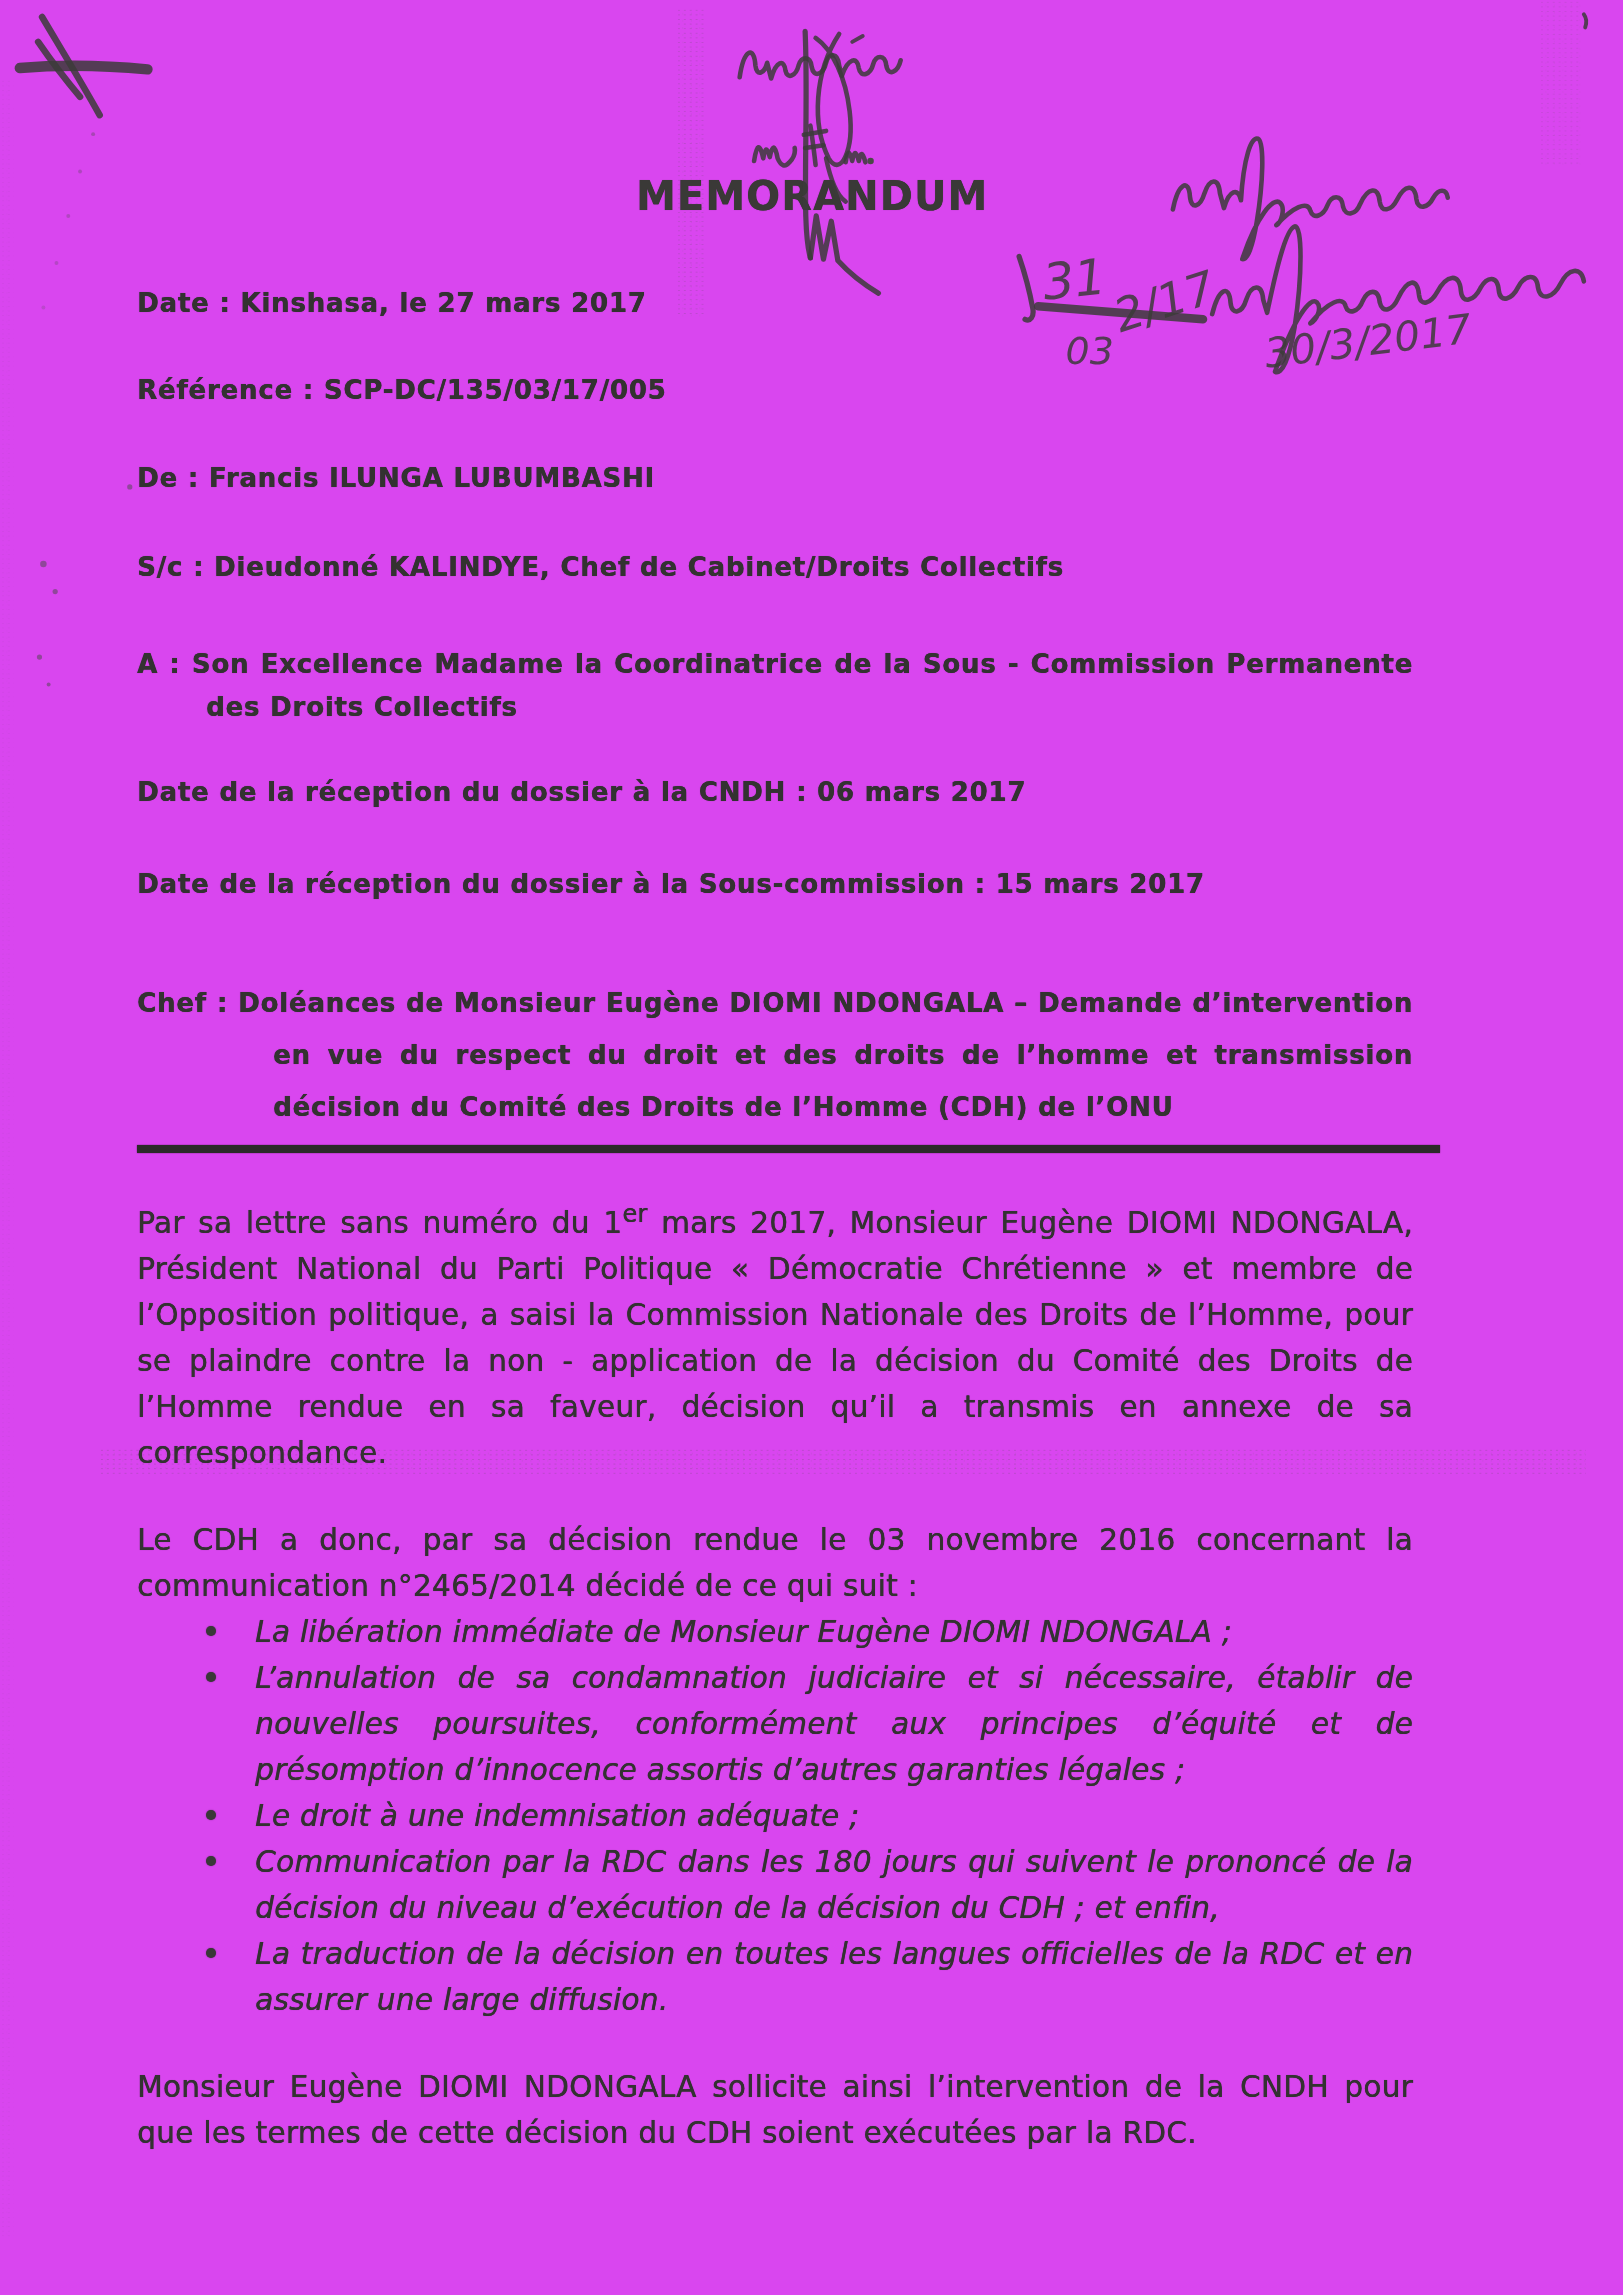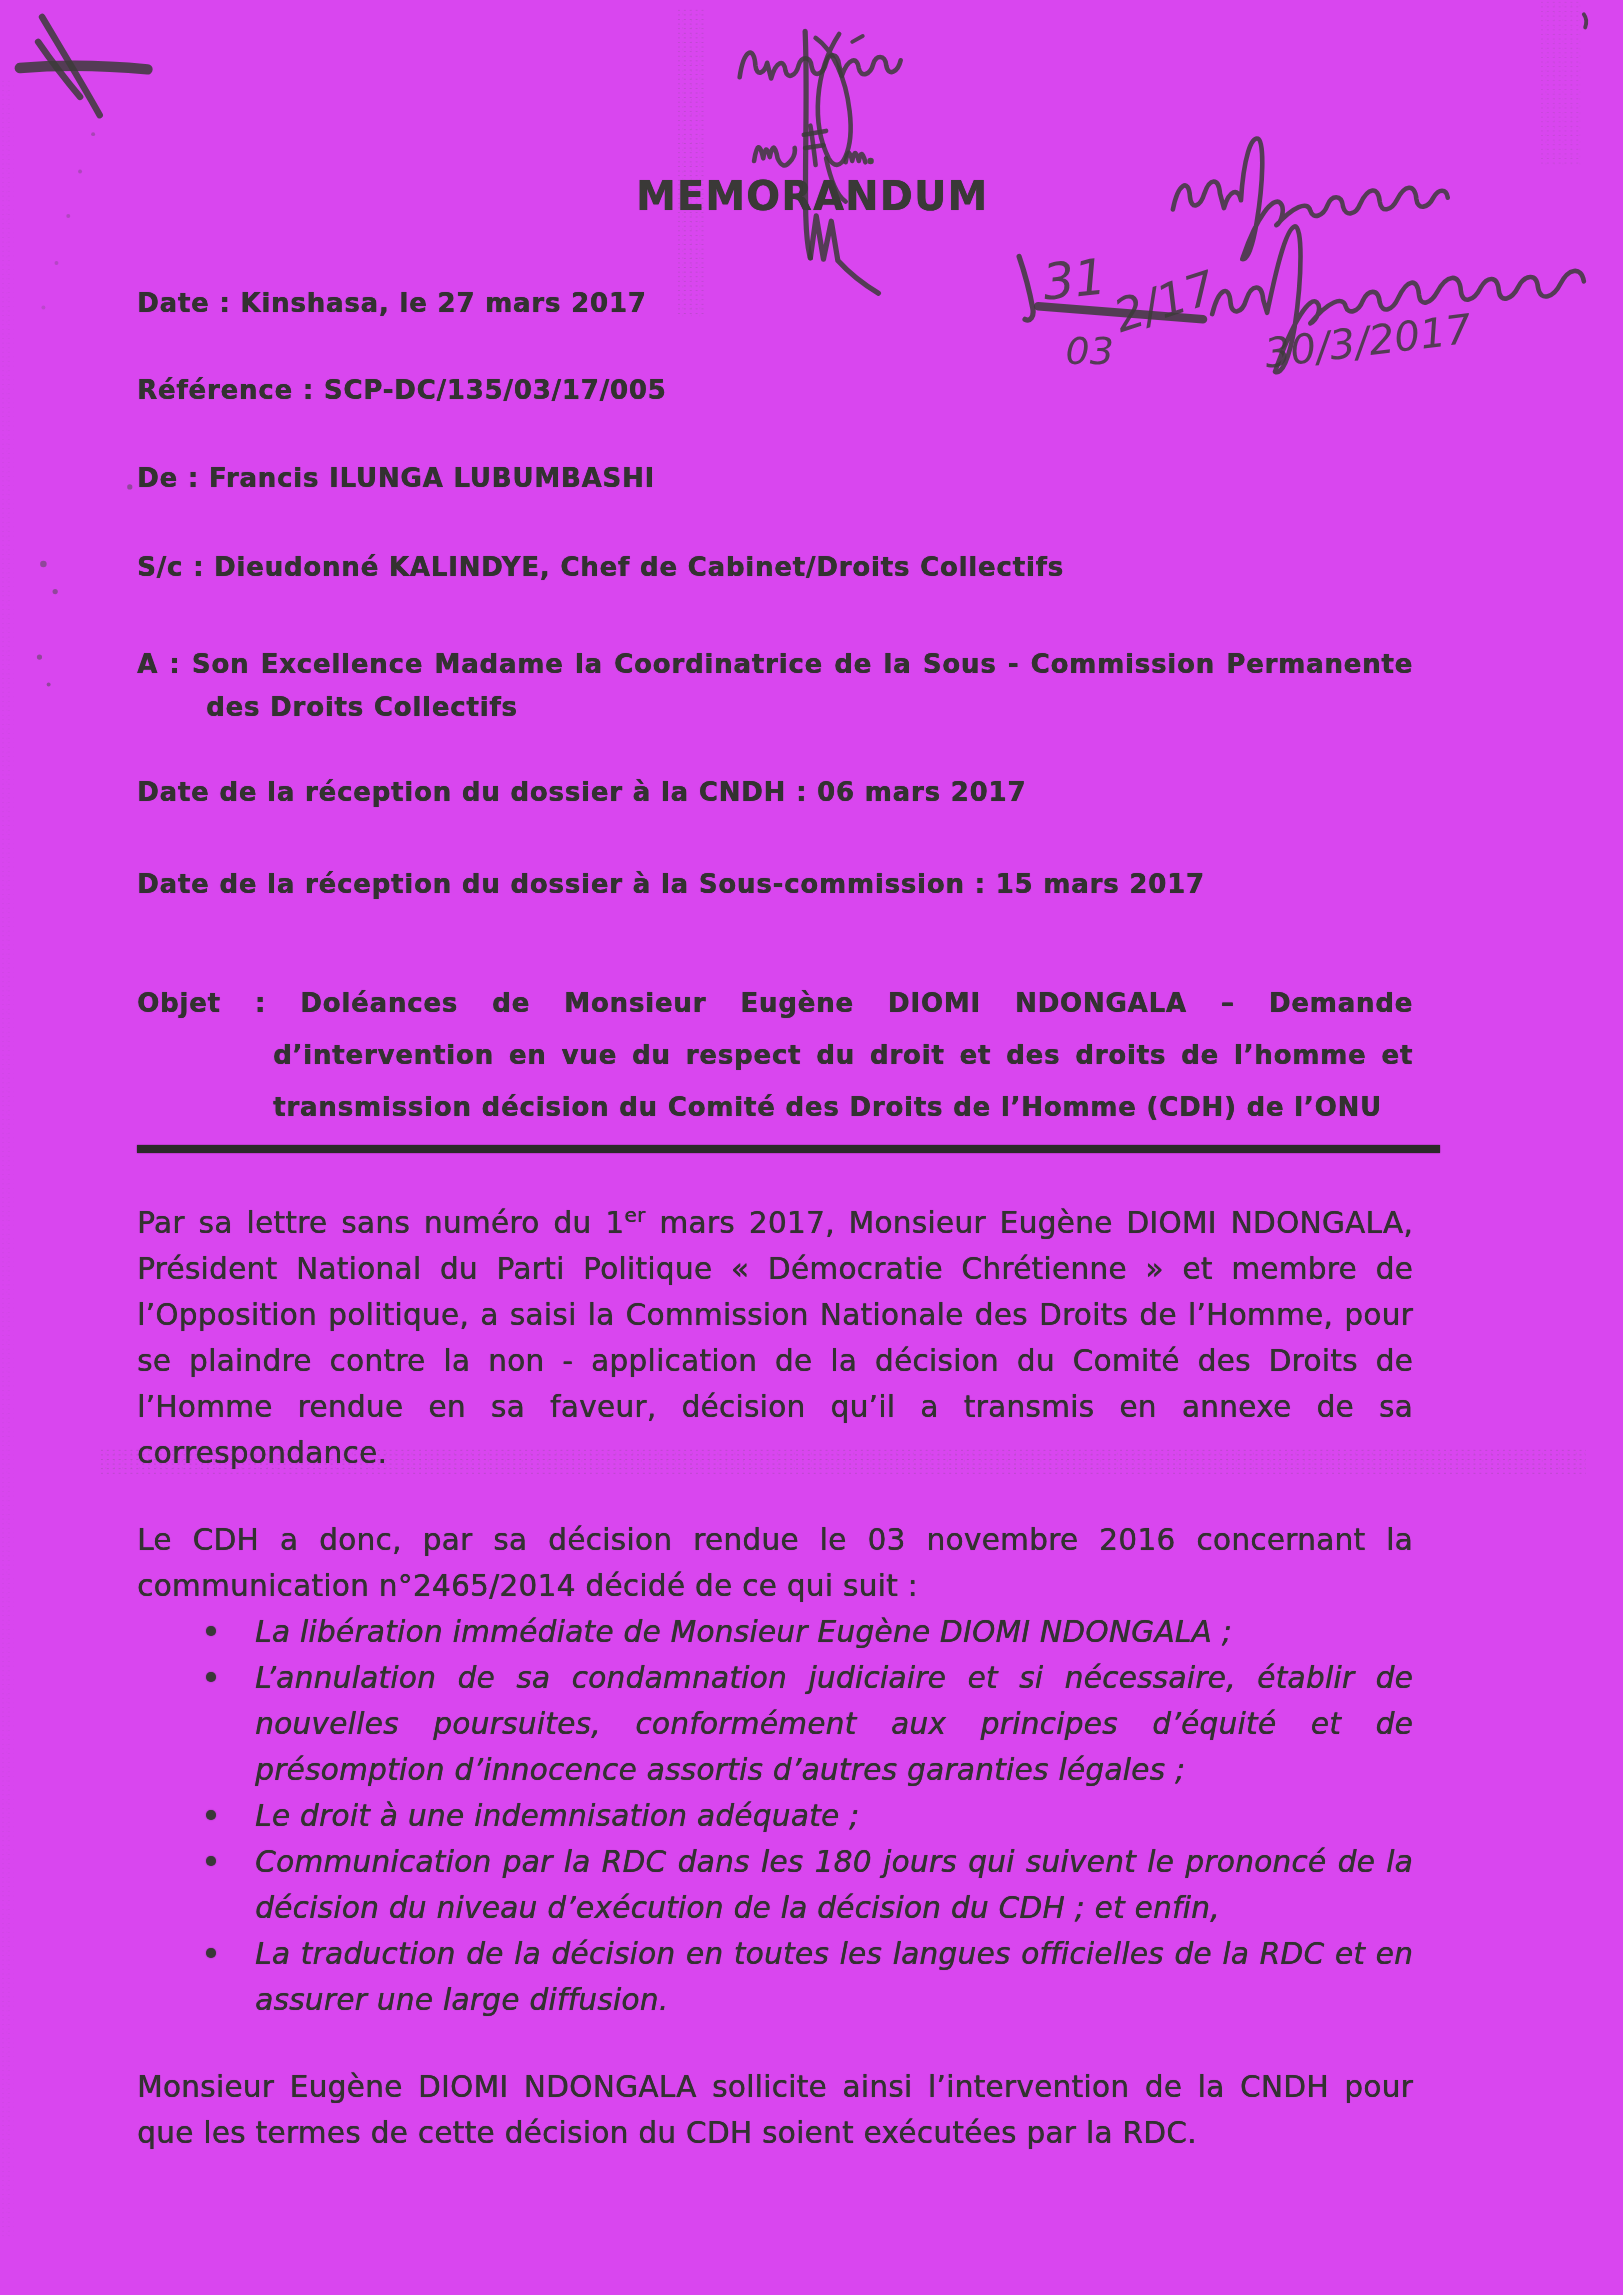--- a/index.html
+++ b/index.html
@@ -27,21 +27,21 @@
   .r6{margin-bottom:59px;} .r7{margin-bottom:76px;}
   .hang-objet{ padding-left:136px;text-indent:-136px;line-height:52px;text-align:justify; }
   .rule{
     height:7.9px;background:#2b2a28;border:none;margin:11.8px 0 0 0;width:1303px;
     box-shadow:0 0 1.3px rgba(0,0,0,.5);
   }
   .para{ font-size:29.5px;line-height:46px;text-align:justify;letter-spacing:0.3px; }
   .p1{ margin-top:47px; }
   .p2{ margin-top:41px; }
   .closing{ margin-top:41px; }
-  sup.er{ font-size:20px;vertical-align:super;line-height:0; }
+  sup.er{ font-size:24px;vertical-align:super;line-height:0; }
   ul.decisions{ list-style:none;margin:0;padding:0;font-style:italic; }
   ul.decisions li{ position:relative;padding-left:118px;text-align:justify; }
   ul.decisions li::before{
     content:"";position:absolute;left:69px;top:17.7px;
     width:9.8px;height:9.8px;border-radius:50%;background:#3a3938;
     box-shadow:0 0 1.3px rgba(0,0,0,.5);
   }
   
   .noise{
     position:absolute;pointer-events:none;
@@ -82,21 +82,21 @@
     <div class="hrow print r3"><span>De</span><span> : </span><span>Francis ILUNGA LUBUMBASHI</span></div>
 
     <div class="hrow print r4"><span>S/c</span><span> : </span><span>Dieudonné KALINDYE, Chef de Cabinet/Droits Collectifs</span></div>
 
     <div class="hrow print hang-a"><span>A</span><span> : </span><span>Son Excellence Madame la Coordinatrice de la Sous - Commission Permanente des Droits Collectifs</span></div>
 
     <div class="hrow print r6"><span>Date de la réception du dossier à la CNDH</span><span> : </span><span>06 mars 2017</span></div>
 
     <div class="hrow print r7"><span>Date de la réception du dossier à la Sous-commission</span><span> : </span><span>15 mars 2017</span></div>
 
-    <div class="hrow print hang-objet"><span>Objet</span><span> : </span><span>Doléances de Monsieur Eugène DIOMI NDONGALA – Demande d’intervention en vue du respect du droit et des droits de l’homme et transmission décision du Comité des Droits de l’Homme (CDH) de l’ONU</span></div>
+    <div class="hrow print hang-objet"><span>Chef</span><span> : </span><span>Doléances de Monsieur Eugène DIOMI NDONGALA – Demande d’intervention en vue du respect du droit et des droits de l’homme et transmission décision du Comité des Droits de l’Homme (CDH) de l’ONU</span></div>
 
     <hr class="rule">
 
     <div class="para print p1"><span>Par sa lettre sans numéro du 1</span><sup class="er">er</sup><span> mars 2017, Monsieur Eugène DIOMI NDONGALA, Président National du Parti Politique « Démocratie Chrétienne » et membre de l’Opposition politique, a saisi la Commission Nationale des Droits de l’Homme, pour se plaindre contre la non - application de la décision du Comité des Droits de l’Homme rendue en sa faveur, décision qu’il a transmis en annexe de sa correspondance.</span></div>
 
     <div class="para print p2">
       <div>Le CDH a donc, par sa décision rendue le 03 novembre 2016 concernant la communication n°2465/2014 décidé de ce qui suit :</div>
       <ul class="decisions">
         <li>La libération immédiate de Monsieur Eugène DIOMI NDONGALA ;</li>
         <li>L’annulation de sa condamnation judiciaire et si nécessaire, établir de nouvelles poursuites, conformément aux principes d’équité et de présomption d’innocence assortis d’autres garanties légales ;</li>

